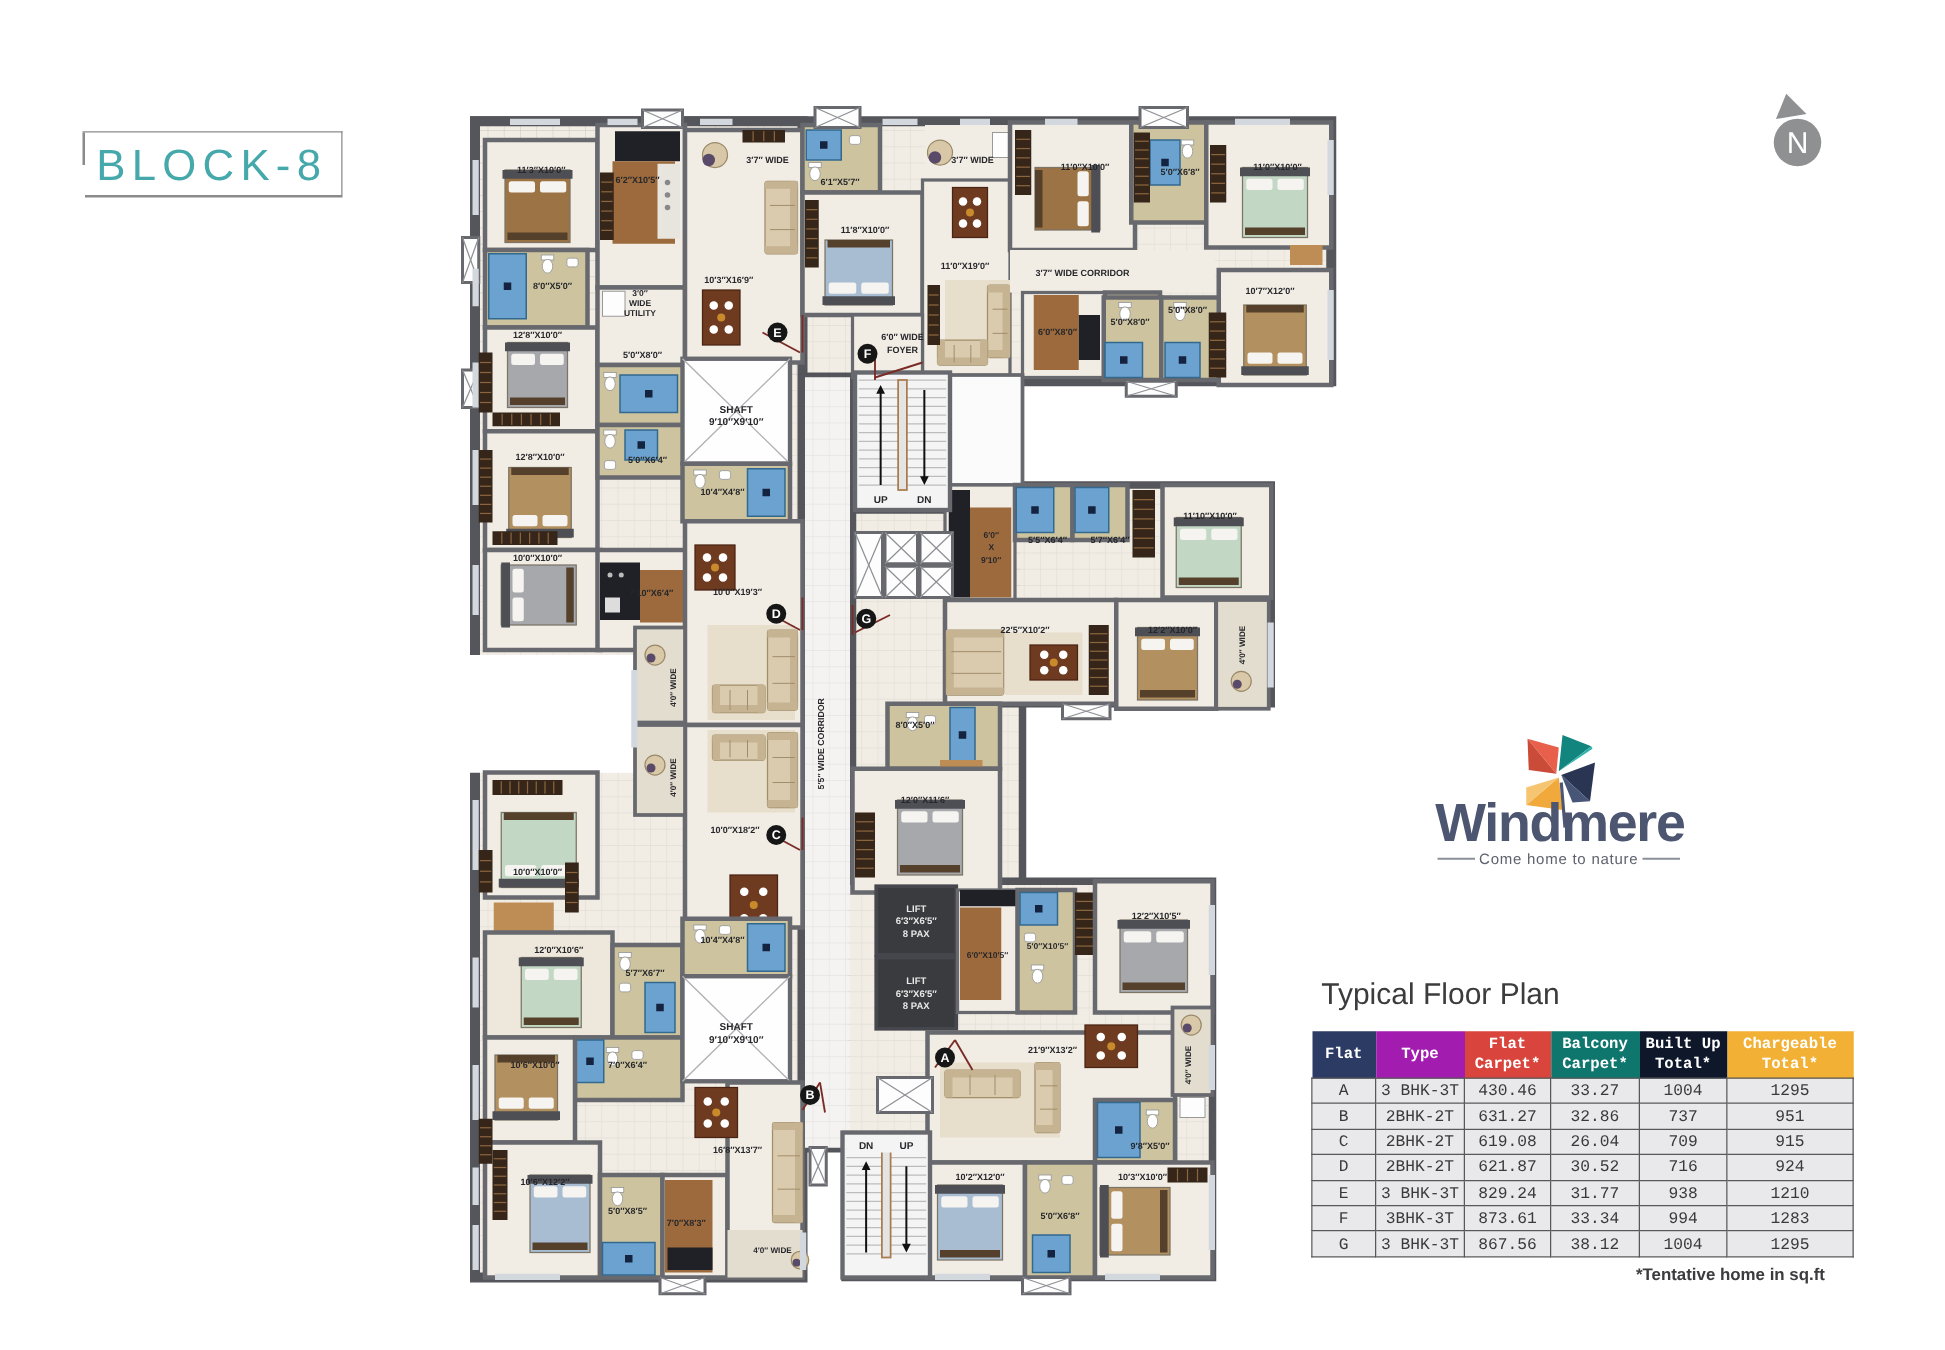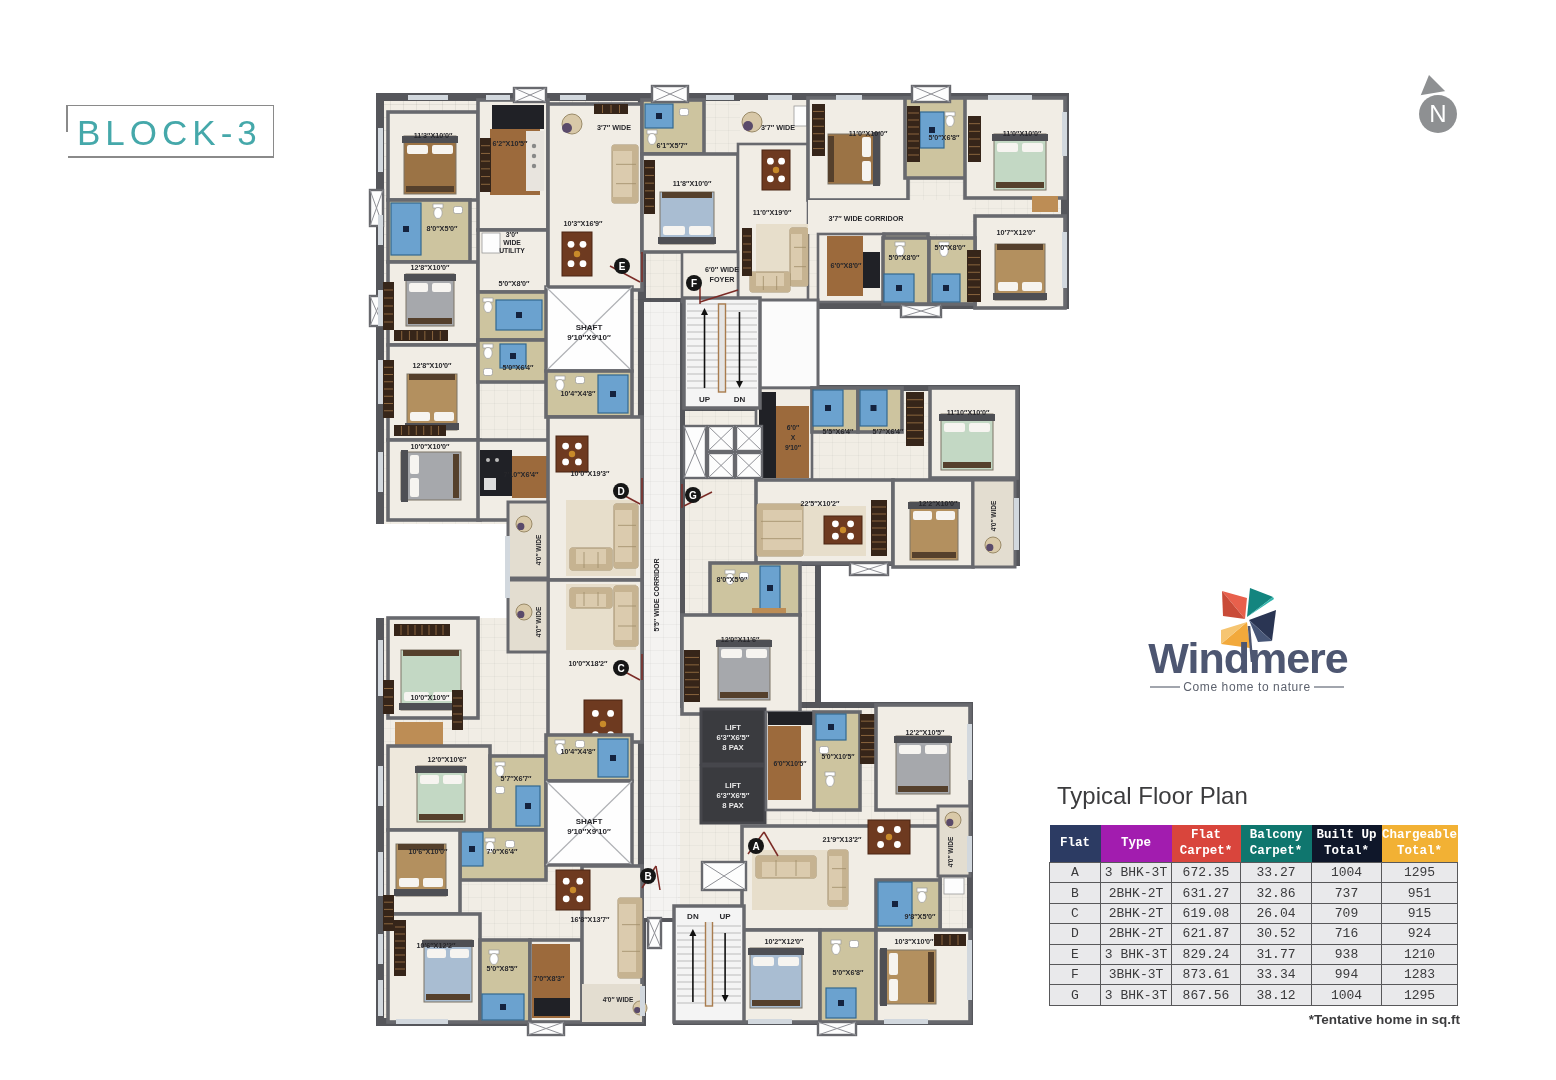--- a/index.html
+++ b/index.html
@@ -12,21 +12,21 @@
   #block3 .t {position:absolute;left:11px;top:7px;font-size:35px;color:#45a8aa;letter-spacing:5px;font-weight:400;}
   #tfp {position:absolute;left:1057px;top:782px;font-size:24px;color:#3c3c3e;}
   #areatable {position:absolute;left:1049px;top:825px;border-collapse:collapse;table-layout:fixed;font-family:Liberation Mono, monospace;}
   #areatable th {color:#fff;font-size:12.5px;font-weight:bold;padding:0;line-height:1.22;height:37px;}
   #areatable td {background:#e9e9eb;border:1px solid #58585a;font-size:13px;color:#3a3a3c;text-align:center;height:19.4px;padding:0;}
   #areatable th.c1 {background:#2c3b63;width:51px;}
   #areatable th.c2 {background:#a21caf;width:71px;}
   #areatable th.c3 {background:#d9453c;width:69px;}
   #areatable th.c4 {background:#0f766e;width:71px;}
   #areatable th.c5 {background:#0f172a;width:70px;}
-  #areatable th.c6 {background:#f2b134;width:76px;}
+  #areatable th.c6 {background:#f2b134;width:101px;}
   #tent {position:absolute;left:1240px;top:1012px;width:220px;text-align:right;font-size:13.5px;color:#3c3c3e;font-weight:bold;white-space:nowrap;}
 </style>
 </head>
 <body>
 <div id="page">
 
   <svg id="plan-svg" width="1556" height="1080" viewBox="0 0 1556 1080">
 <defs>
         <pattern id="tile" width="13" height="13" patternUnits="userSpaceOnUse">
           <rect width="13" height="13" fill="none"></rect>
@@ -1414,41 +1414,41 @@
 <g>
         <line x1="1150" y1="687" x2="1180" y2="687" stroke="#8a8f98" stroke-width="1.6"></line>
         <line x1="1314" y1="687" x2="1344" y2="687" stroke="#8a8f98" stroke-width="1.6"></line>
         <text x="1247" y="691" font-size="12" fill="#5d626e" text-anchor="middle" letter-spacing="0.6">Come home to nature</text>
       </g>
   </svg>
 
   <div id="block3">
       <div class="bl"></div>
       <div class="bb"></div>
-      <div class="t">BLOCK-3</div>
+      <div class="t">BLOCK-8</div>
     </div>
 
   <div id="tfp">Typical Floor Plan</div>
 
   <table id="areatable">
     <thead>
       <tr>
         <th class="c1">Flat</th>
           <th class="c2">Type</th>
           <th class="c3">Flat<br>Carpet*</th>
           <th class="c4">Balcony<br>Carpet*</th>
           <th class="c5">Built Up<br>Total*</th>
           <th class="c6">Chargeable<br>Total*</th>
       </tr>
     </thead>
     <tbody>
         <tr>
           <td>A</td>
           <td>3 BHK-3T</td>
-          <td>672.35</td>
+          <td>430.46</td>
           <td>33.27</td>
           <td>1004</td>
           <td>1295</td>
         </tr>
         <tr>
           <td>B</td>
           <td>2BHK-2T</td>
           <td>631.27</td>
           <td>32.86</td>
           <td>737</td>

